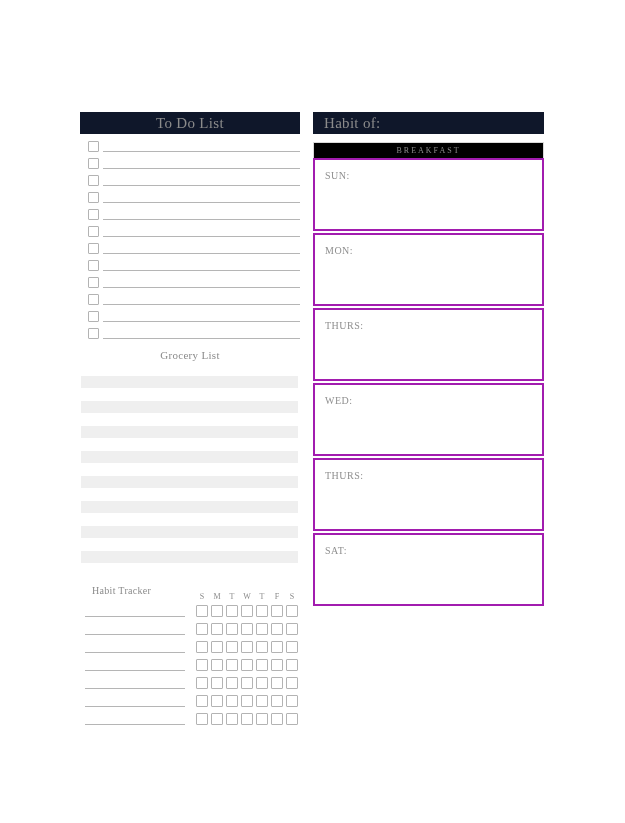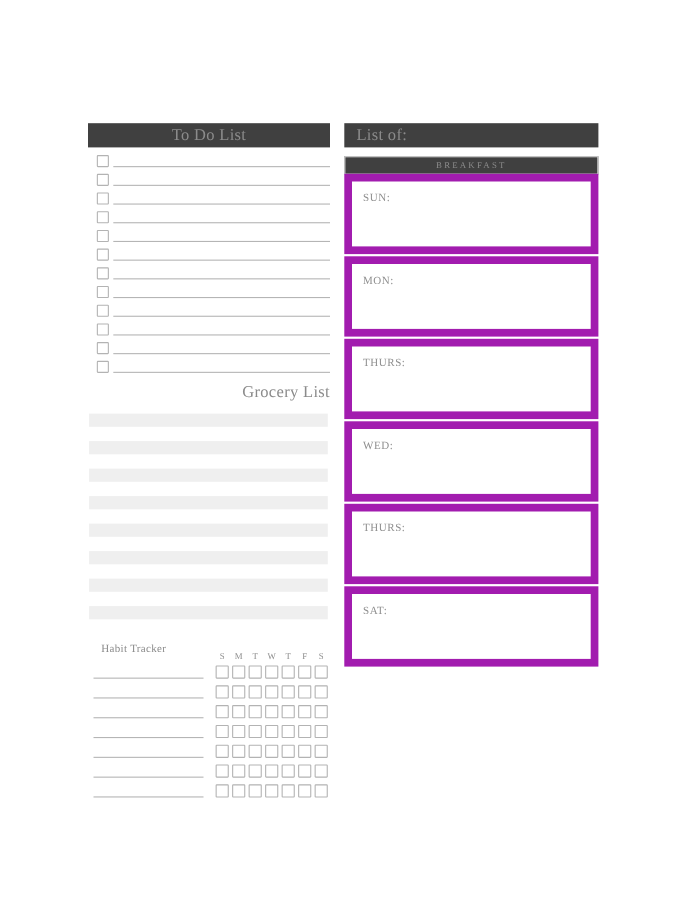--- a/index.html
+++ b/index.html
@@ -1,69 +1,69 @@
 <!DOCTYPE html>
 <html><head>
 <meta charset="utf-8">
 <style>
   * { margin:0; padding:0; box-sizing:border-box; }
   html,body { background:#ffffff; }
   body { font-family:"Liberation Serif", serif; }
   .canvas { position:relative; width:625px; height:823px; background:#ffffff; overflow:hidden; }
 
   
-  .bar { position:absolute; height:22px; background:#404040; color:#8b8b8b;
+  .bar { position:absolute; height:22px; background:#0f172a; color:#8b8b8b;
          font-size:15px; line-height:22px; letter-spacing:0.3px; }
   .bar-todo { left:80px; top:112px; width:220px; text-align:center; }
   .bar-week { left:313px; top:112px; width:231px; padding-left:11px; }
 
   
   .todo-list { position:absolute; left:88px; top:141px; width:212px; }
   .todo-row { display:flex; align-items:flex-start; height:17px; }
   .checkbox { width:11px; height:11px; border:1px solid #b3b3b3; background:#fff;
               border-radius:1px; flex:none; }
   .todo-line { flex:1; height:11px; border-bottom:1px solid #b5b5b5; margin-left:4px; }
 
   
-  .grocery-title { position:absolute; left:80px; top:349px; width:220px; text-align:right;
-                   font-size:15px; letter-spacing:0.3px; color:#8b8b8b; }
+  .grocery-title { position:absolute; left:80px; top:349px; width:220px; text-align:center;
+                   font-size:11px; letter-spacing:0.3px; color:#8b8b8b; }
   .grocery-list { position:absolute; left:81px; top:376px; width:217px; }
   .grocery-bar { height:12px; background:#efefef; margin-bottom:13px; }
 
   
   .habit-title { position:absolute; left:92px; top:585px; font-size:10px;
                  letter-spacing:0.3px; color:#8b8b8b; }
   .habit-day-header { position:absolute; left:196px; top:592px; display:flex; gap:3px; }
   .habit-day-header .dcell { width:12px; text-align:center; font-size:8px; color:#8b8b8b; }
   .habit-grid { position:absolute; left:85px; top:605px; width:213px; }
   .habit-row { display:flex; align-items:flex-start; height:18px; }
   .habit-line { width:100px; height:12px; border-bottom:1px solid #b5b5b5; margin-right:11px; }
   .hbox-group { display:flex; gap:3px; }
   .hbox { width:12px; height:12px; border:1px solid #b3b3b3; border-radius:1px; background:#fff; }
 
   
   .meal-header { position:absolute; left:313px; top:142px; width:231px; height:17px;
-                 border:1px solid #d9d9d9; background:#404040; text-align:center;
+                 border:1px solid #d9d9d9; background:#000000; text-align:center;
                  font-size:8px; letter-spacing:2px; color:#8b8b8b; line-height:15px; }
   .meal-days { position:absolute; left:313px; top:158px; width:231px; }
-  .meal-day { height:73px; margin-bottom:2px; border:7px solid #a21caf; background:#fff;
+  .meal-day { height:73px; margin-bottom:2px; border:2px solid #a21caf; background:#fff;
               padding:5px 0 0 10px; }
   .meal-day .day-label { font-size:10px; letter-spacing:0.5px; color:#8f8f8f; }
 </style>
 </head>
 <body>
 
 <div class="canvas">
 
   <div class="bar bar-todo">
     <span>To Do List</span>
   </div>
 
   <div class="bar bar-week">
-    <span>List of:</span>
+    <span>Habit of:</span>
   </div>
 
   <div class="todo-list">
 
       <div class="todo-row">
         <span class="checkbox"></span>
         <span class="todo-line"></span>
       </div>
 
       <div class="todo-row">

